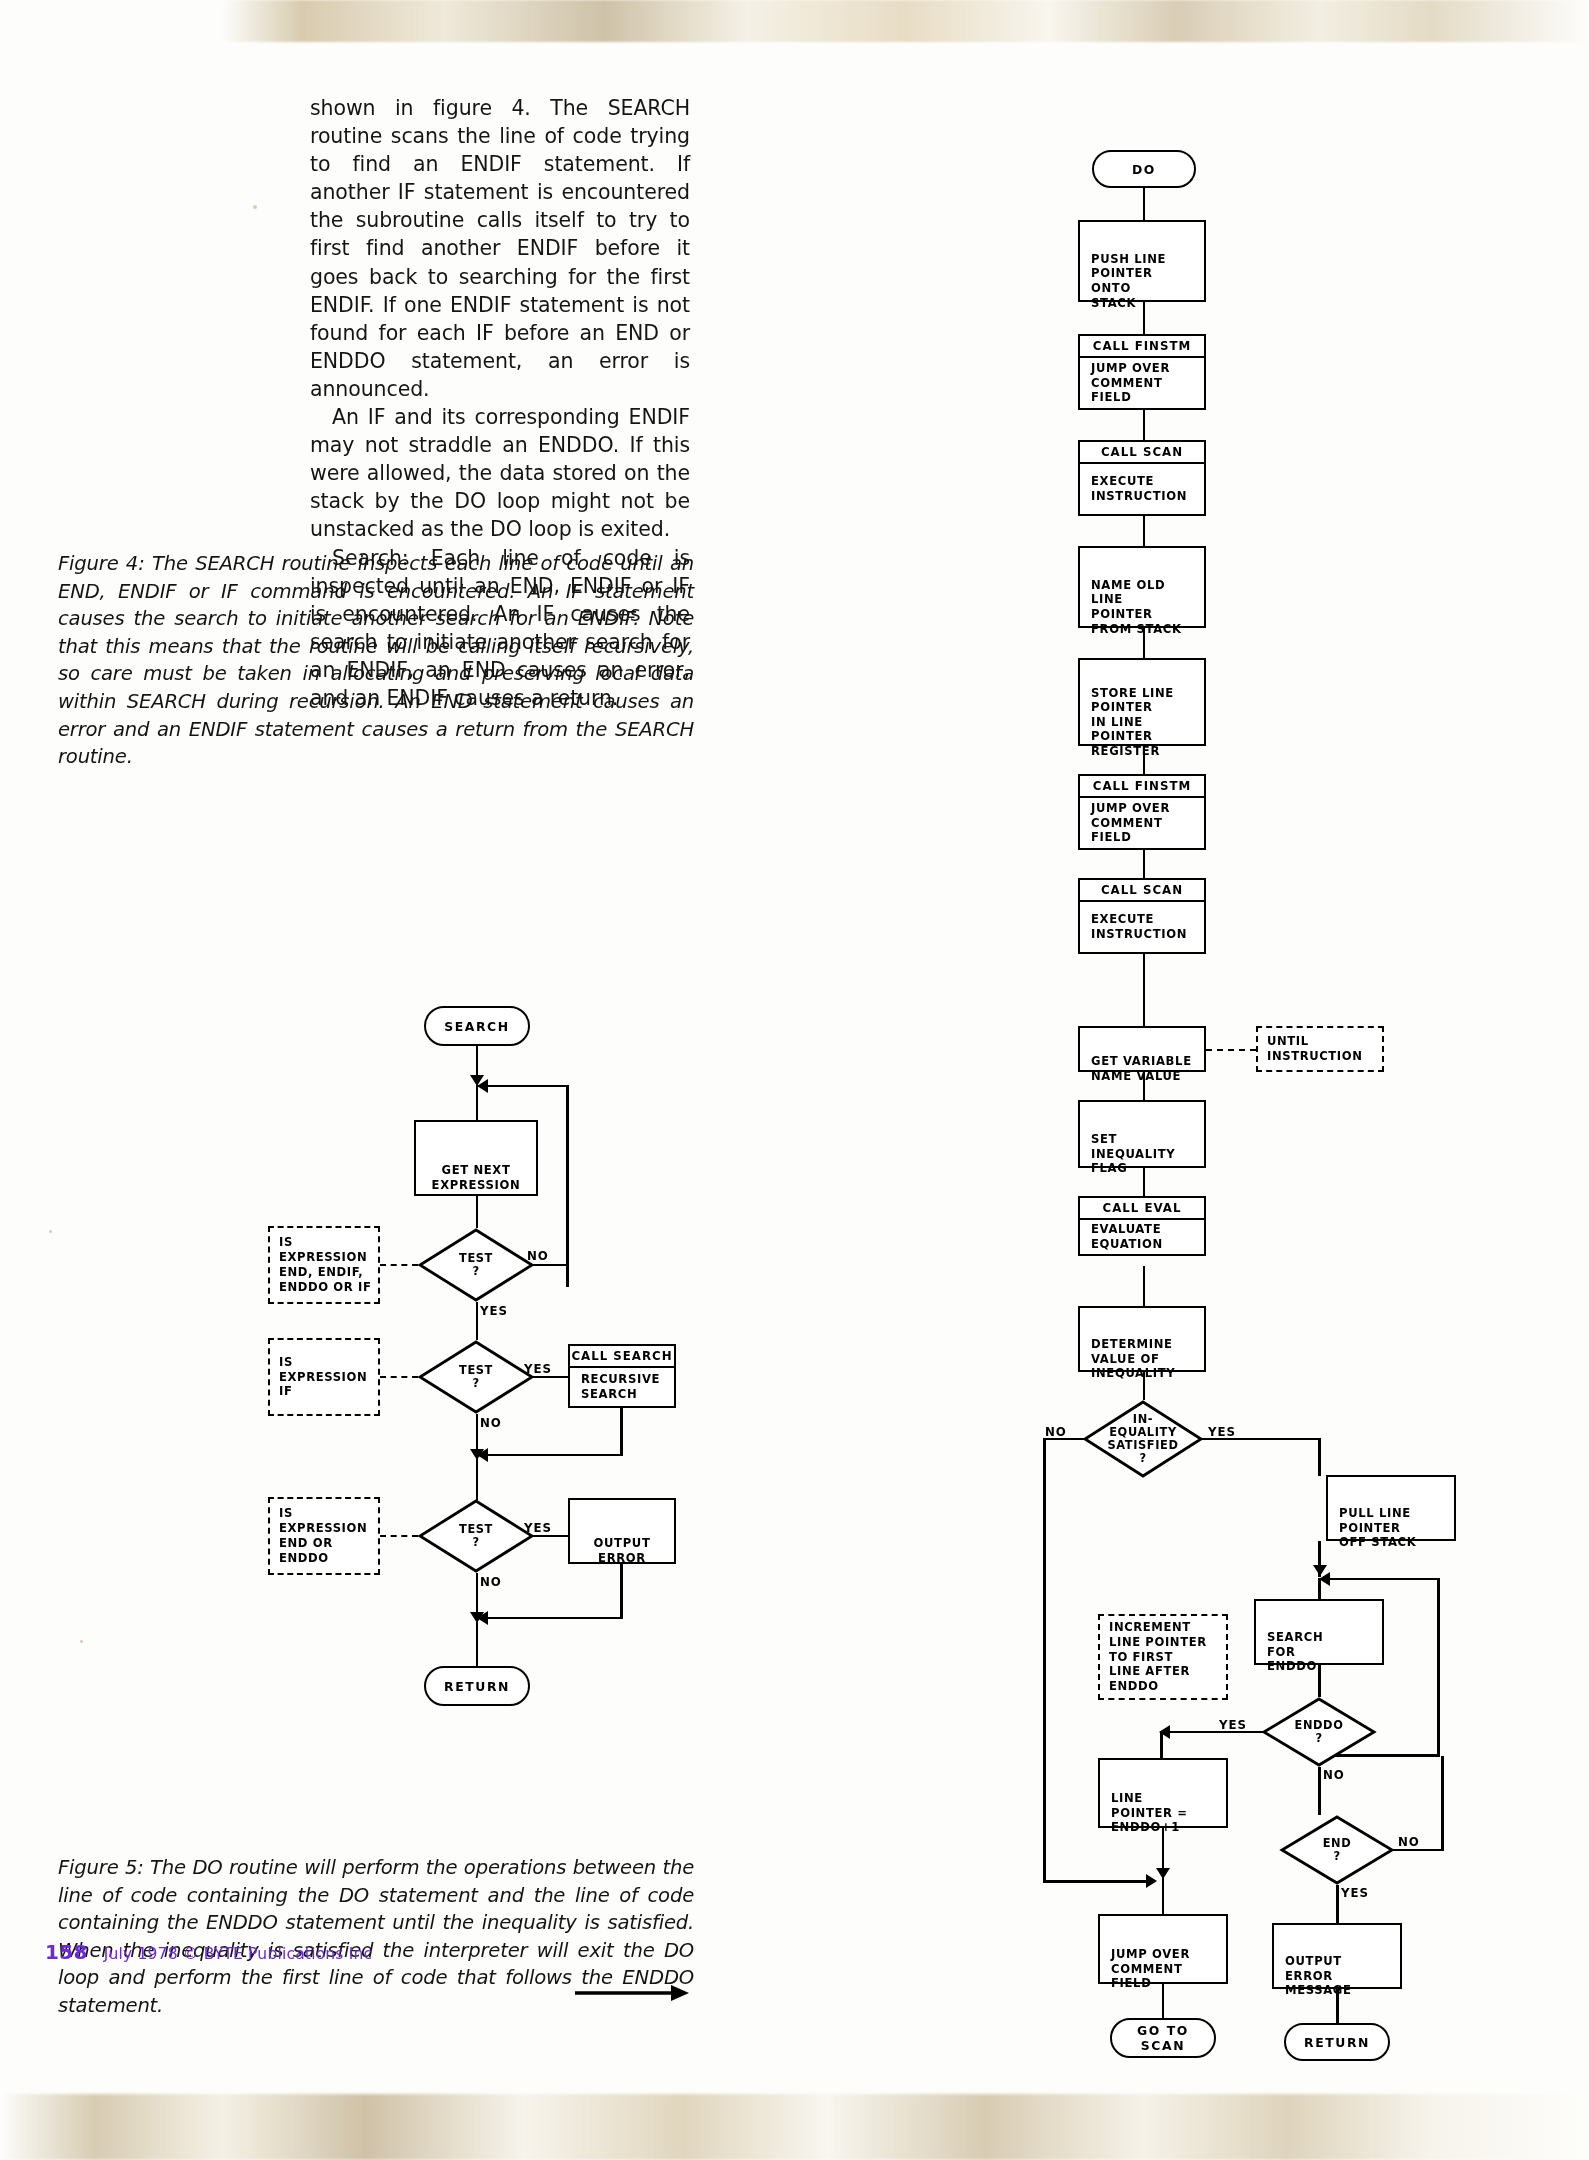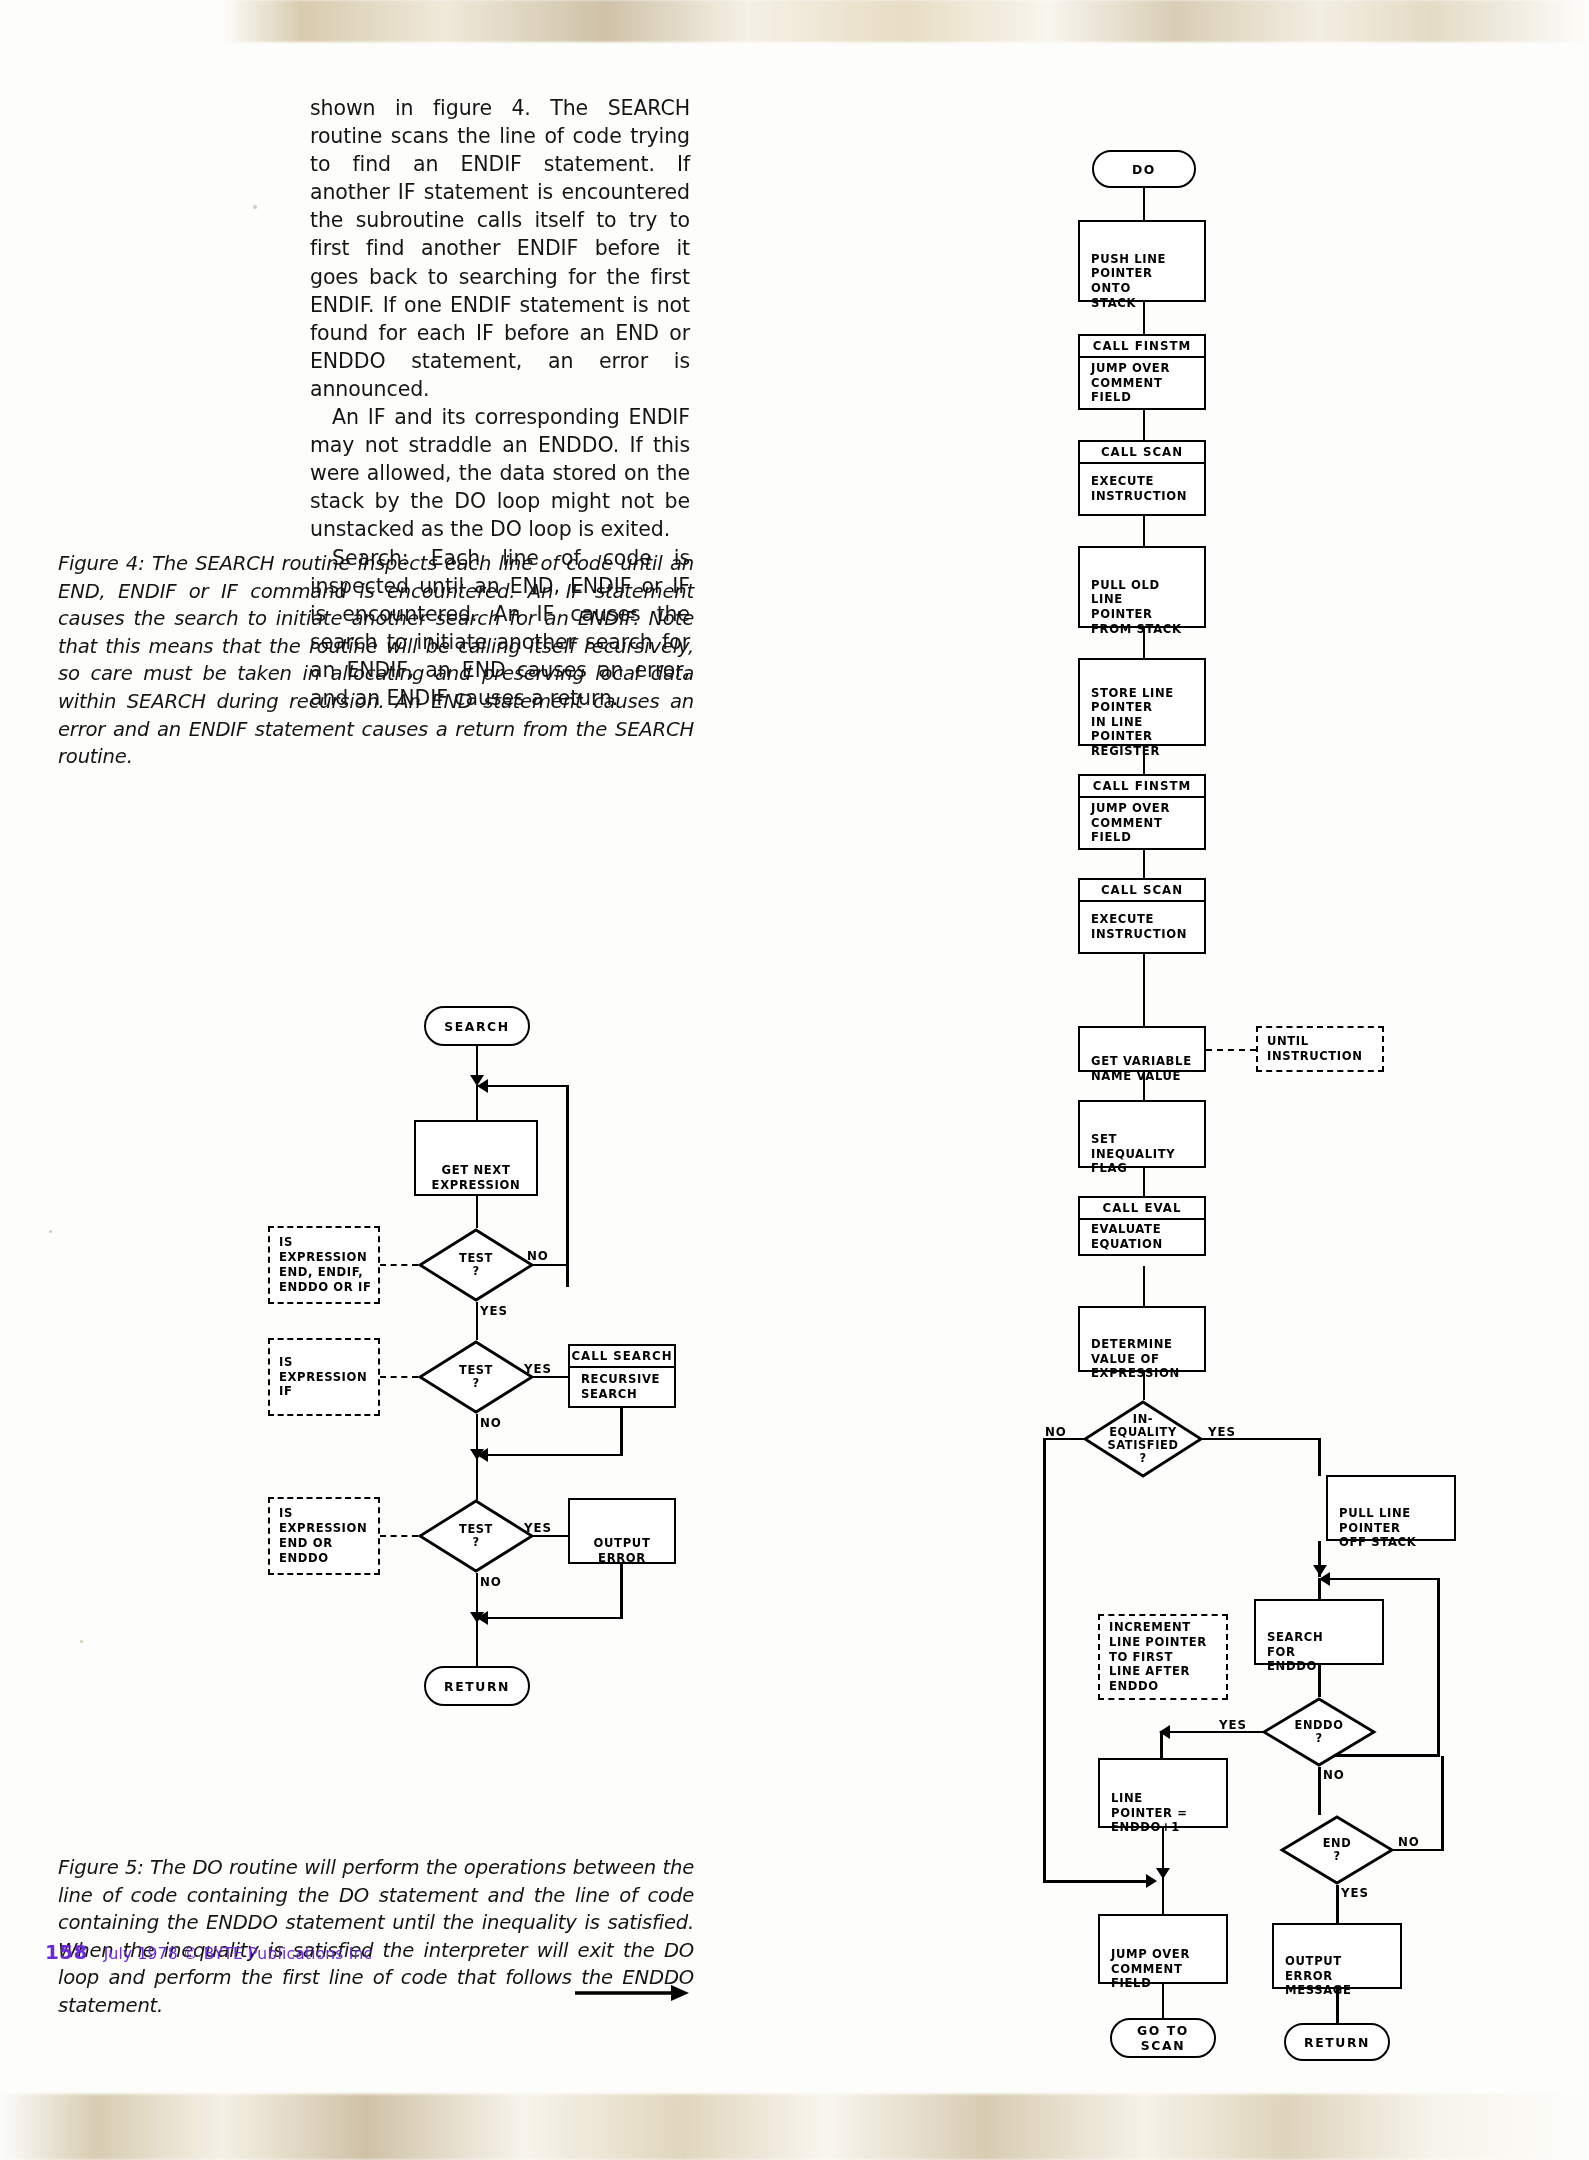--- a/index.html
+++ b/index.html
@@ -342,21 +342,21 @@
     <div class="ln lnv" style="left:1142.7px; top:410px; height:30px;"></div>
 
     <div class="node callbox" style="left:1078px; top:440px; width:128px; height:76px;">
       <div class="hdr">CALL SCAN</div>
       <div class="bdy">EXECUTE
 INSTRUCTION</div>
     </div>
     <div class="ln lnv" style="left:1142.7px; top:516px; height:30px;"></div>
 
     <div class="node proc" style="left:1078px; top:546px; width:128px; height:82px;">
-      <span class="txt">PULL OLD
+      <span class="txt">NAME OLD
 LINE
 POINTER
 FROM STACK</span>
     </div>
     <div class="ln lnv" style="left:1142.7px; top:628px; height:30px;"></div>
 
     <div class="node proc" style="left:1078px; top:658px; width:128px; height:88px;">
       <span class="txt">STORE LINE
 POINTER
 IN LINE
@@ -404,21 +404,21 @@
     <div class="node callbox" style="left:1078px; top:1196px; width:128px; height:60px;">
       <div class="hdr">CALL EVAL</div>
       <div class="bdy">EVALUATE
 EQUATION</div>
     </div>
     <div class="ln lnv" style="left:1142.7px; top:1266px; height:40px;"></div>
 
     <div class="node proc" style="left:1078px; top:1306px; width:128px; height:66px;">
       <span class="txt">DETERMINE
 VALUE OF
-EXPRESSION</span>
+INEQUALITY</span>
     </div>
     <div class="ln lnv" style="left:1142.7px; top:1372px; height:28px;"></div>
 
     <div class="dia" style="left:1083px; top:1400px; width:120px; height:78px;">
       <svg viewBox="0 0 120 78" width="120" height="78">
         <polygon points="60,2 118,39 60,76 2,39" fill="#fff" stroke="#000" stroke-width="2.8"></polygon>
       </svg>
       <div class="dtxt">IN-
 EQUALITY
 SATISFIED

